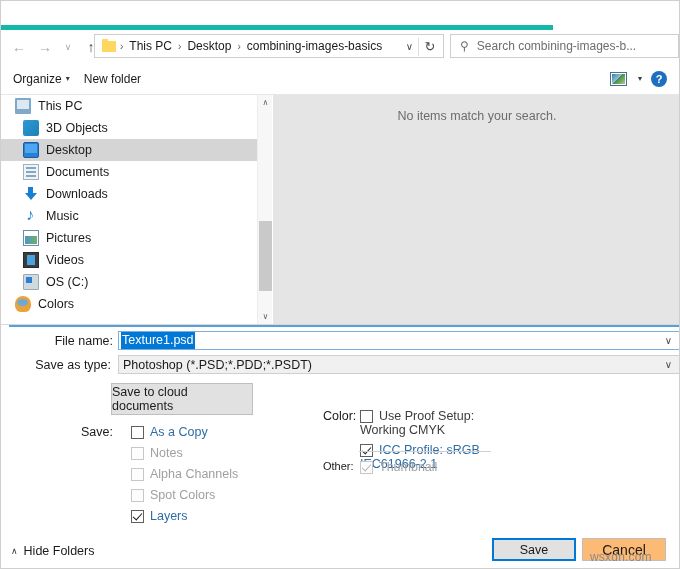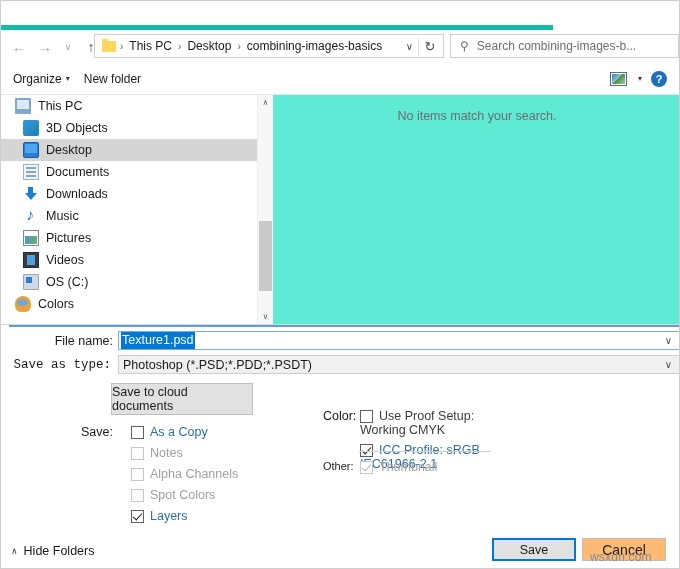--- a/index.html
+++ b/index.html
@@ -178,39 +178,39 @@
     color: #5f5f5f; font-size: 8px;
   }
   #sb-up { top: 0; }
   #sb-down { bottom: 0; }
   #sb-thumb {
     position: absolute; left: 1px; width: 13px; top: 126px; height: 70px;
     background: #c9c9c9;
   }
   #filelist {
     position: absolute; left: 272px; top: 94px; width: 408px; height: 229px;
-    background: #5eead4;
+    background: #e5e5e5;
   }
   #empty-msg {
     position: absolute; top: 14px; width: 100%;
     text-align: center; font-size: 12.5px; color: #6d6d6d;
   }
 
   
   #optpanel {
     position: absolute; left: 0; top: 323px; width: 680px; height: 208px;
     background: #ffffff; border-top: 1px solid #d8d8d8;
   }
   #blue-line { position:absolute; left:8px; top:0; width:672px; height:2px; background:#5aa0d8; }
 
   .field-label {
     position: absolute; font-size: 12.5px; color: #1a1a1a; text-align: right;
   }
   #lbl-filename { left: 8px; top: 9px; width: 104px; }
-  #lbl-filetype { left: 6px; top: 33px; width: 104px; font-family: Liberation Mono, monospace; }
+  #lbl-filetype { left: 6px; top: 33px; width: 104px; }
 
   #filename-field {
     position: absolute; left: 117px; top: 6px; width: 563px; height: 19px;
     border: 1px solid #7aafdb; background: #ffffff;
     display: flex; align-items: center;
   }
   #filename-value {
     background: #0078d7; color: #ffffff;
     font-size: 12.5px; padding: 0 1px; margin-left: 2px;
     line-height: 17px;

